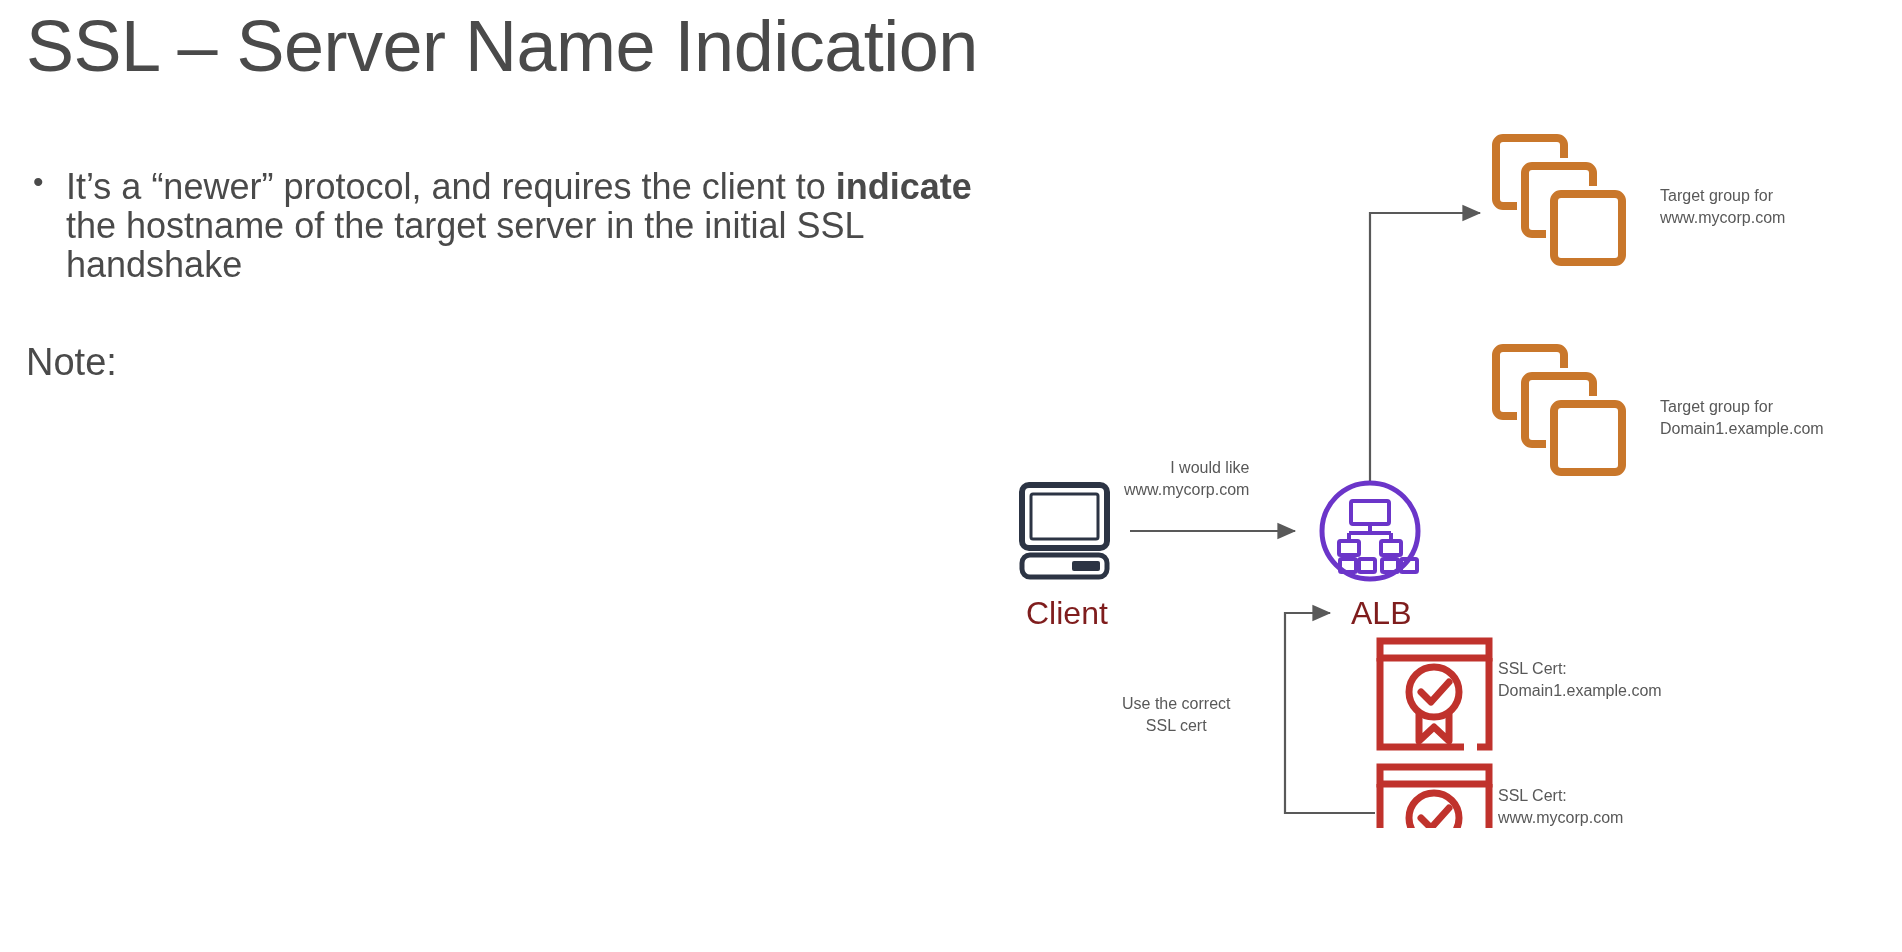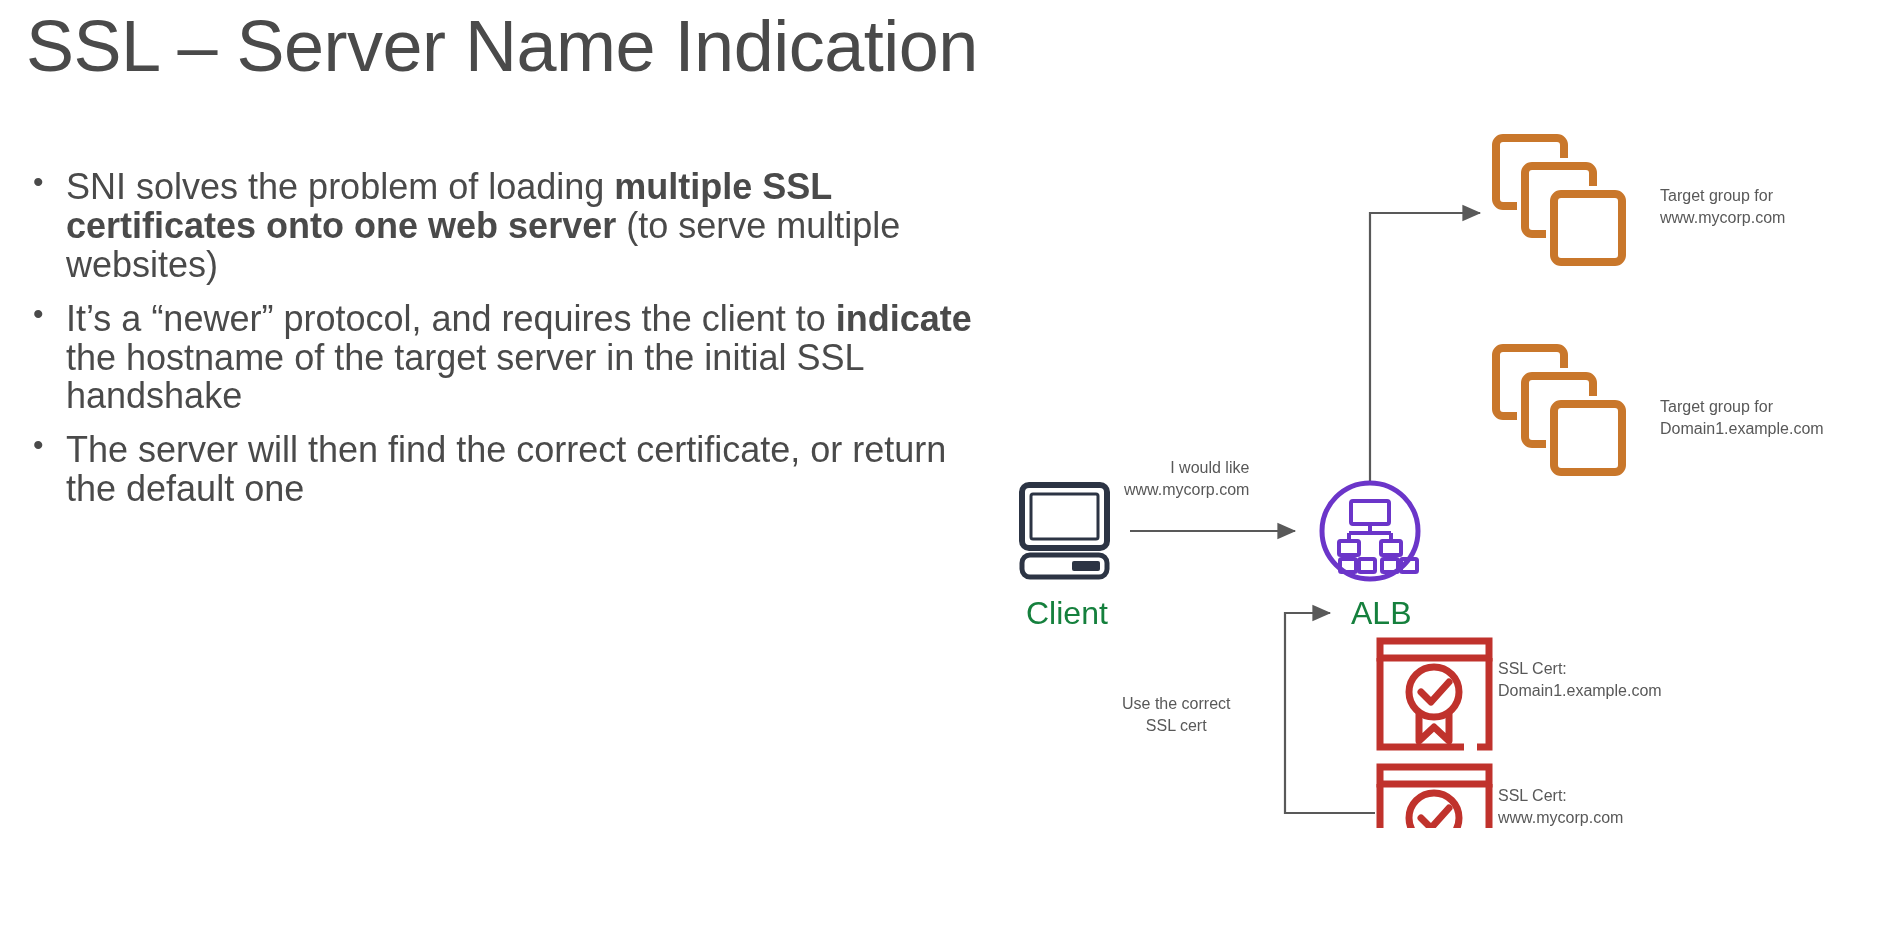--- a/index.html
+++ b/index.html
@@ -97,21 +97,21 @@
 
   .diag-label {
     position: absolute;
     color: #585858;
     font-size: 16px;
     line-height: 1.35;
     white-space: pre-line;
   }
   .node-label {
     position: absolute;
-    color: #15803d;
+    color: #7f1d1d;
     font-size: 32px;
     line-height: 1.1;
     white-space: nowrap;
   }
   .dots {
     position: absolute;
     color: #4a4a4a;
     font-size: 30px;
     letter-spacing: 1px;
     line-height: 1;
@@ -119,24 +119,23 @@
 </style>
 </head>
 <body>
 
 <div id="slide">
 
   <div id="slide-title">SSL – Server Name Indication</div>
 
   <div id="body-col">
     <ul class="bullets" id="main-bullets">
-        <li><span>SNI solves the problem of loading </span><b>multiple SSL certificates onto one web server</b><span> (to serve multiple websites)</span></li>
         <li><span>It’s a “newer” protocol, and requires the client to </span><b>indicate</b><span> the hostname of the target server in the initial SSL handshake</span></li>
-        <li><span>The server will then find the correct certificate, or return the default one</span></li>
       </ul>
+    <div id="note-heading">Note:</div>
     <ul class="bullets note-bullets" id="note-bullets">
       </ul>
   </div>
 
   <svg id="diagram" viewBox="0 0 1902 952" xmlns="http://www.w3.org/2000/svg">
     <defs>
       <marker id="arrowhead" markerWidth="9" markerHeight="9" refX="8" refY="4.5" orient="auto">
         <path d="M0,0.7 L8.5,4.5 L0,8.3 z" fill="#595959"></path>
       </marker>
     </defs>

